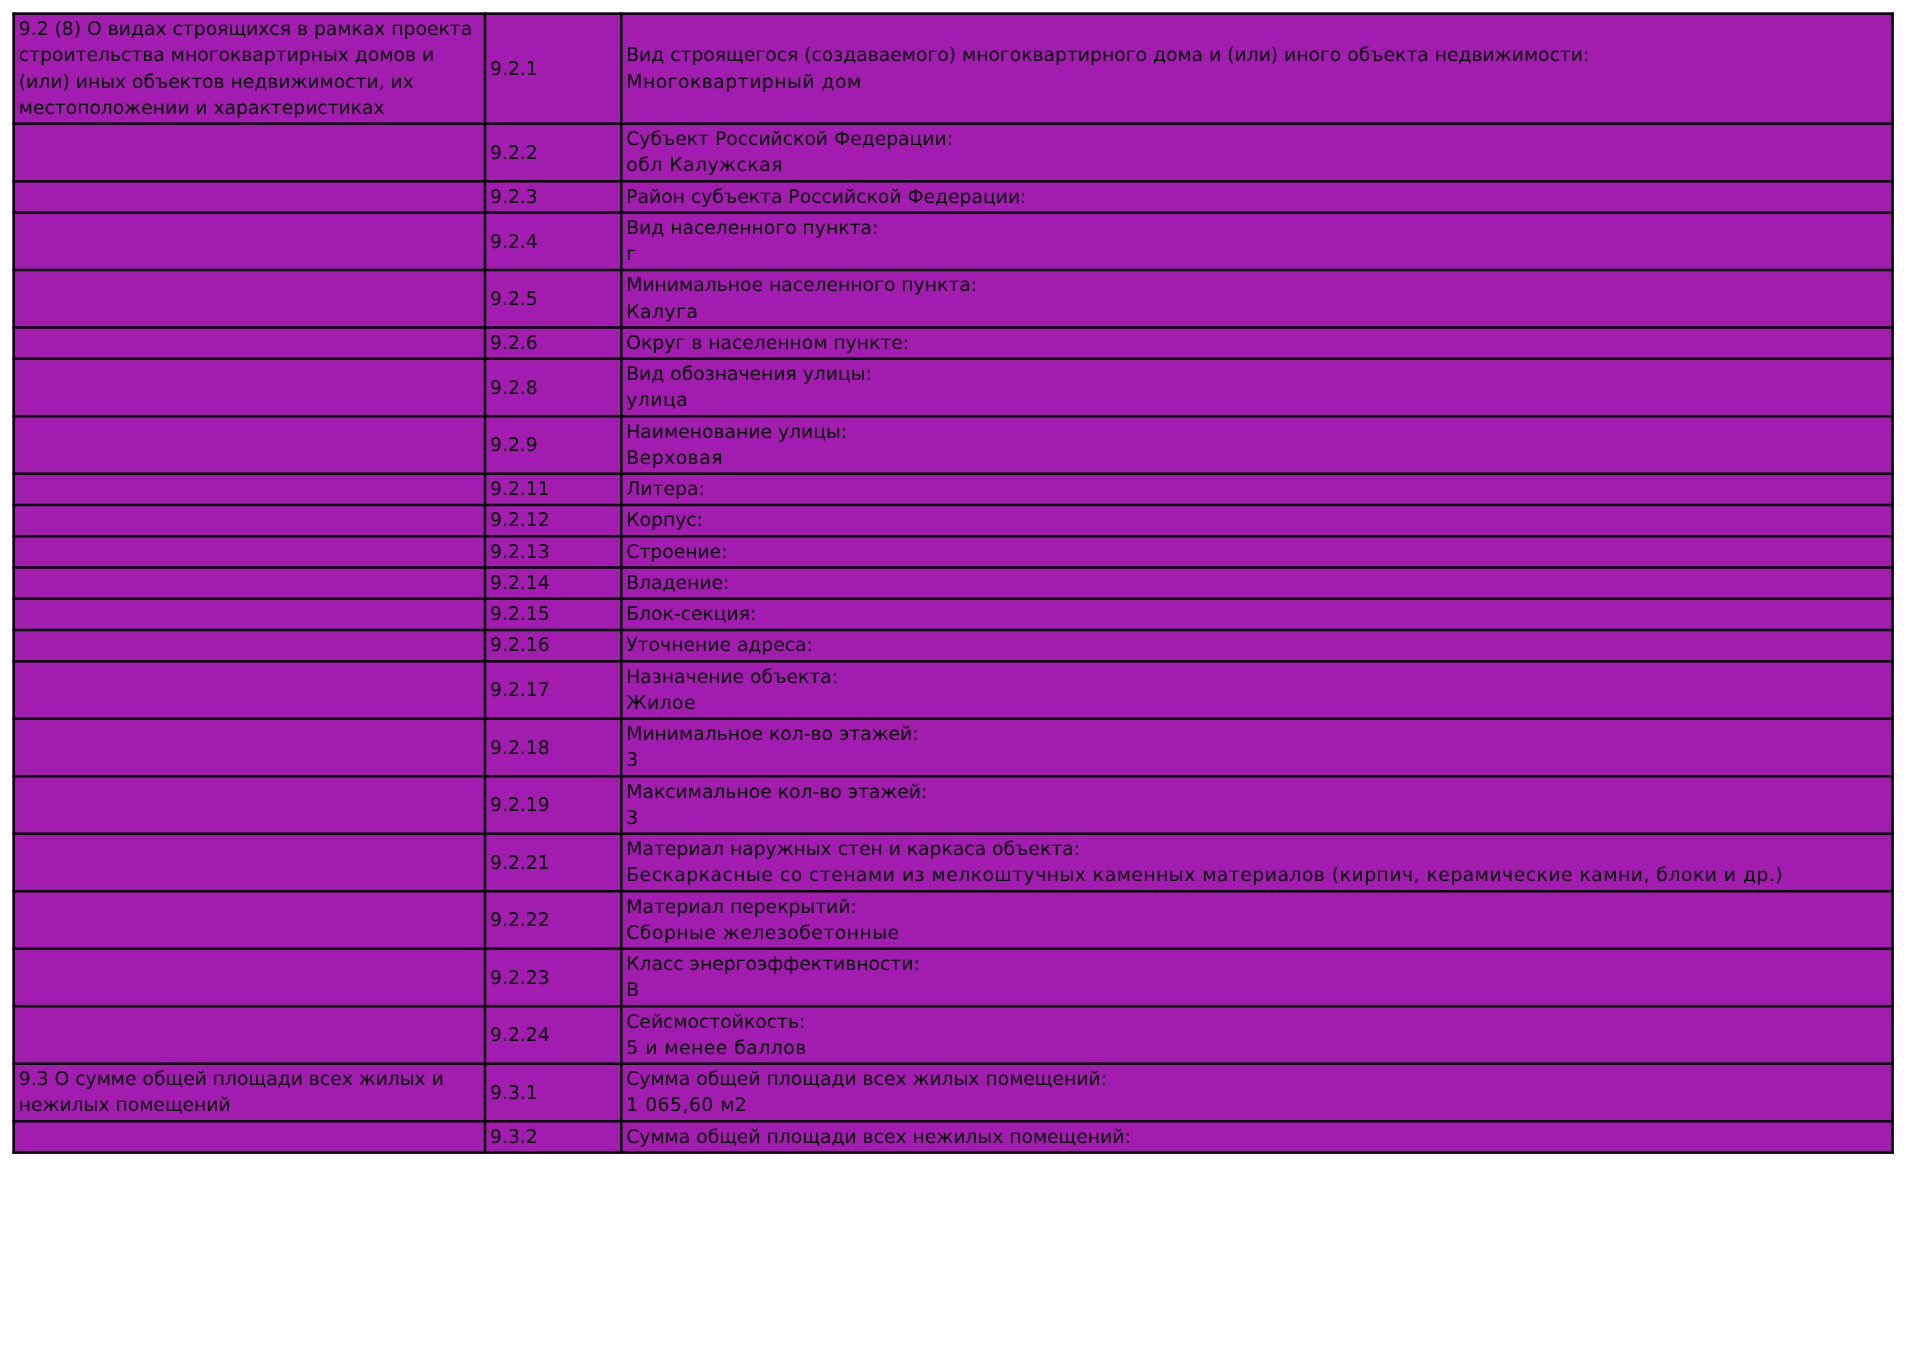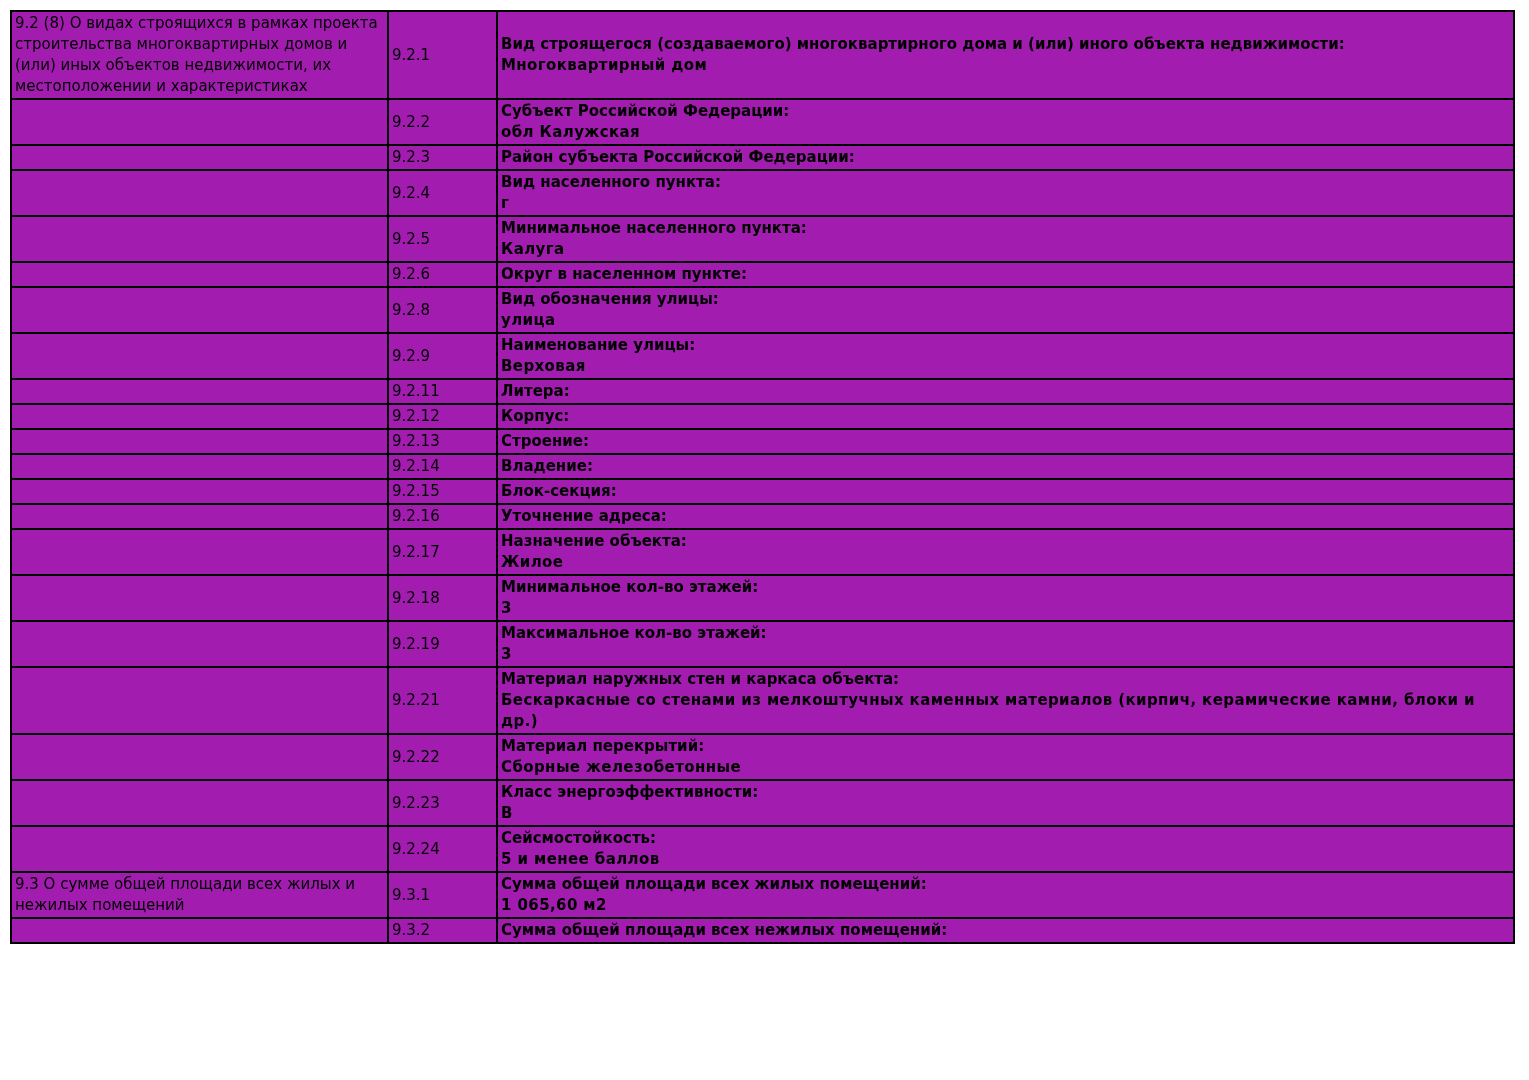--- a/index.html
+++ b/index.html
@@ -35,24 +35,24 @@
     overflow: hidden;
     word-wrap: break-word;
   }
   td.cell-section {
     vertical-align: middle;
   }
   td.cell-num {
     padding-left: 5px;
   }
   td.cell-field .field-label {
-    font-weight: bold;
+    font-weight: normal;
   }
   td.cell-field .field-value {
-    font-weight: bold;
+    font-weight: normal;
     letter-spacing: 0.4px;
   }
 </style>
 </head>
 <body>
 
 <div class="page">
   <table class="decl">
     <colgroup>
       <col class="c1">

